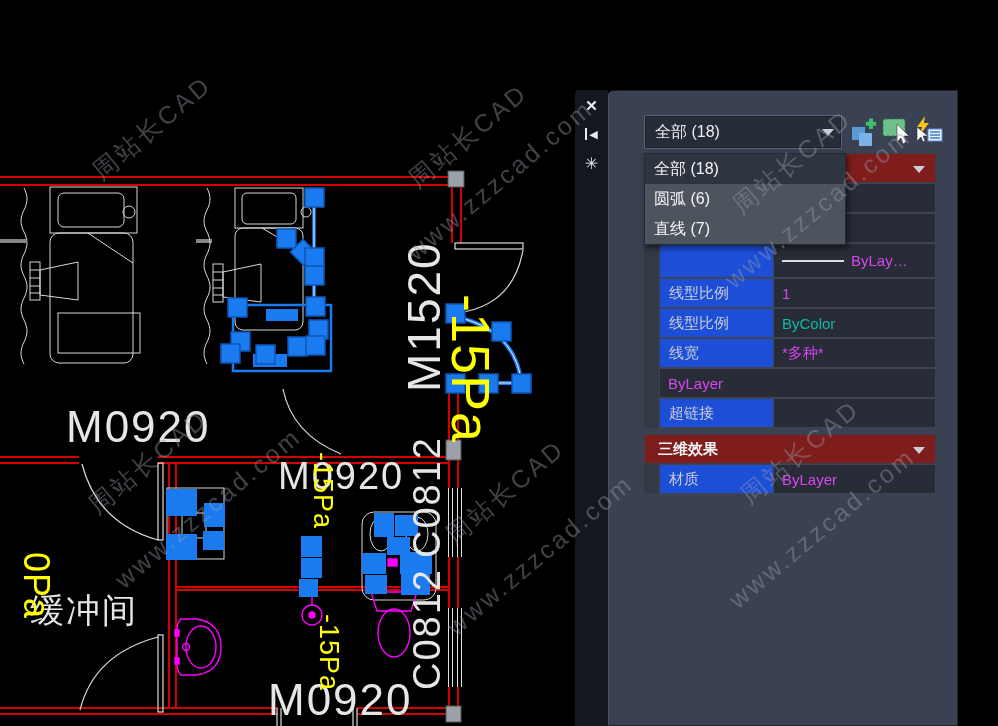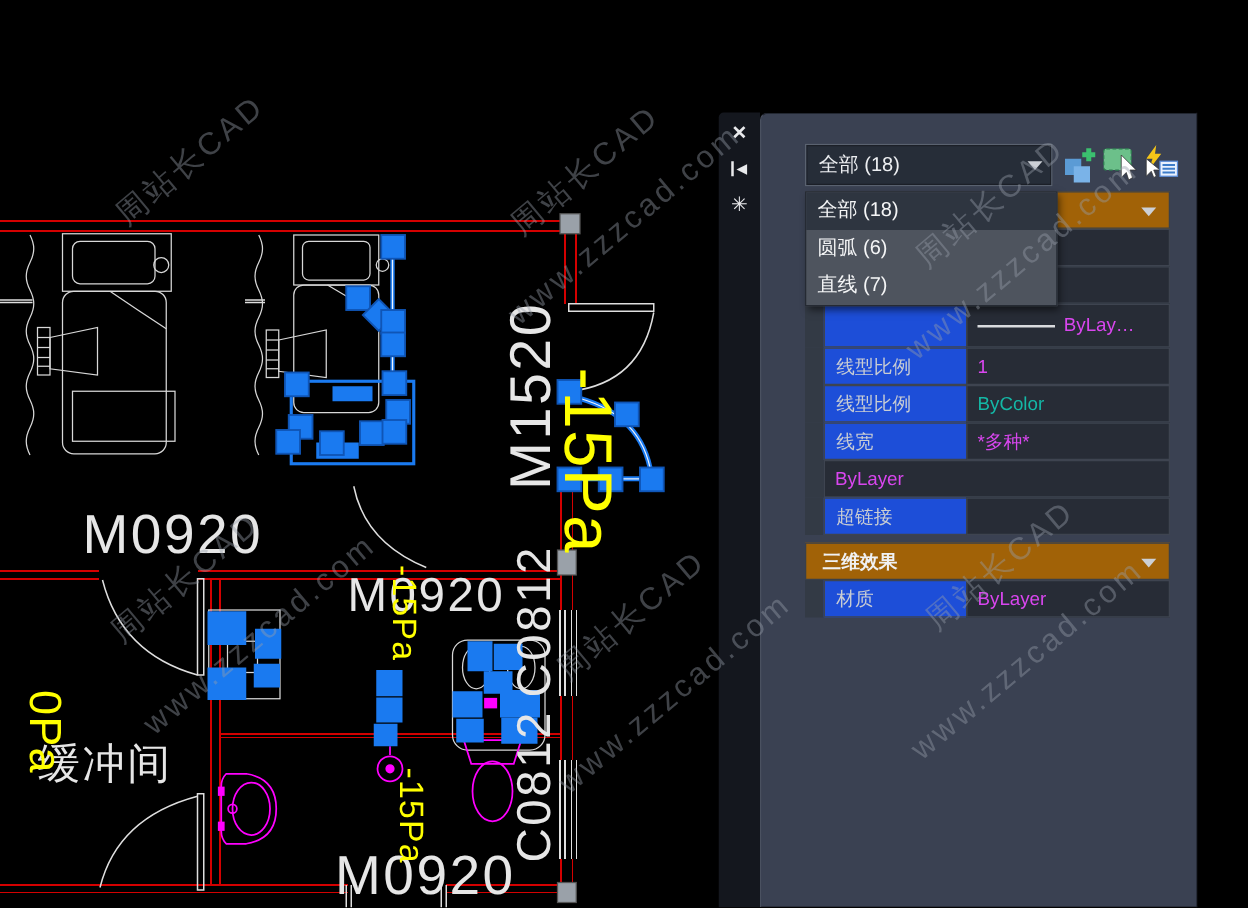--- a/index.html
+++ b/index.html
@@ -37,21 +37,21 @@
   .tbtn{position:absolute;width:30px;height:30px;}
 
   
   .ddl{position:absolute;left:35px;top:62px;width:200px;background:#4e545e;z-index:30;
        border:1px solid #252a33;box-shadow:2px 3px 6px rgba(0,0,0,.55);color:#f4f5f6;font-size:16px;}
   .ddl .opt{height:30px;line-height:30px;padding-left:9px;}
   .ddl .opt.sel{background:#2e3540;}
 
   
   .grid{position:absolute;left:35px;top:62px;width:292px;}
-  .sechead{height:30px;background:#a16207;border:1px solid #3a4049;box-sizing:border-box;
+  .sechead{height:30px;background:#7f1d1d;border:1px solid #3a4049;box-sizing:border-box;
            display:flex;align-items:center;color:#f0f1f3;font-size:15px;font-weight:bold;
            padding-left:13px;position:relative;}
   .sechead .tri{position:absolute;right:10px;top:12px;}
   .prow{display:flex;height:30px;box-sizing:border-box;}.prow.h35{height:35px;}
   .pindent{width:15px;background:#333a45;}
   .plabel{width:114px;background:#1d4ed8;border:1px solid #3e4450;border-right:none;
           color:#c9cdd3;font-size:15px;display:flex;align-items:center;padding-left:9px;
           box-sizing:border-box;}
   .pvalue{flex:1;background:#272c36;border:1px solid #3e4450;color:#d946ef;font-size:15px;
           display:flex;align-items:center;padding-left:8px;box-sizing:border-box;}

